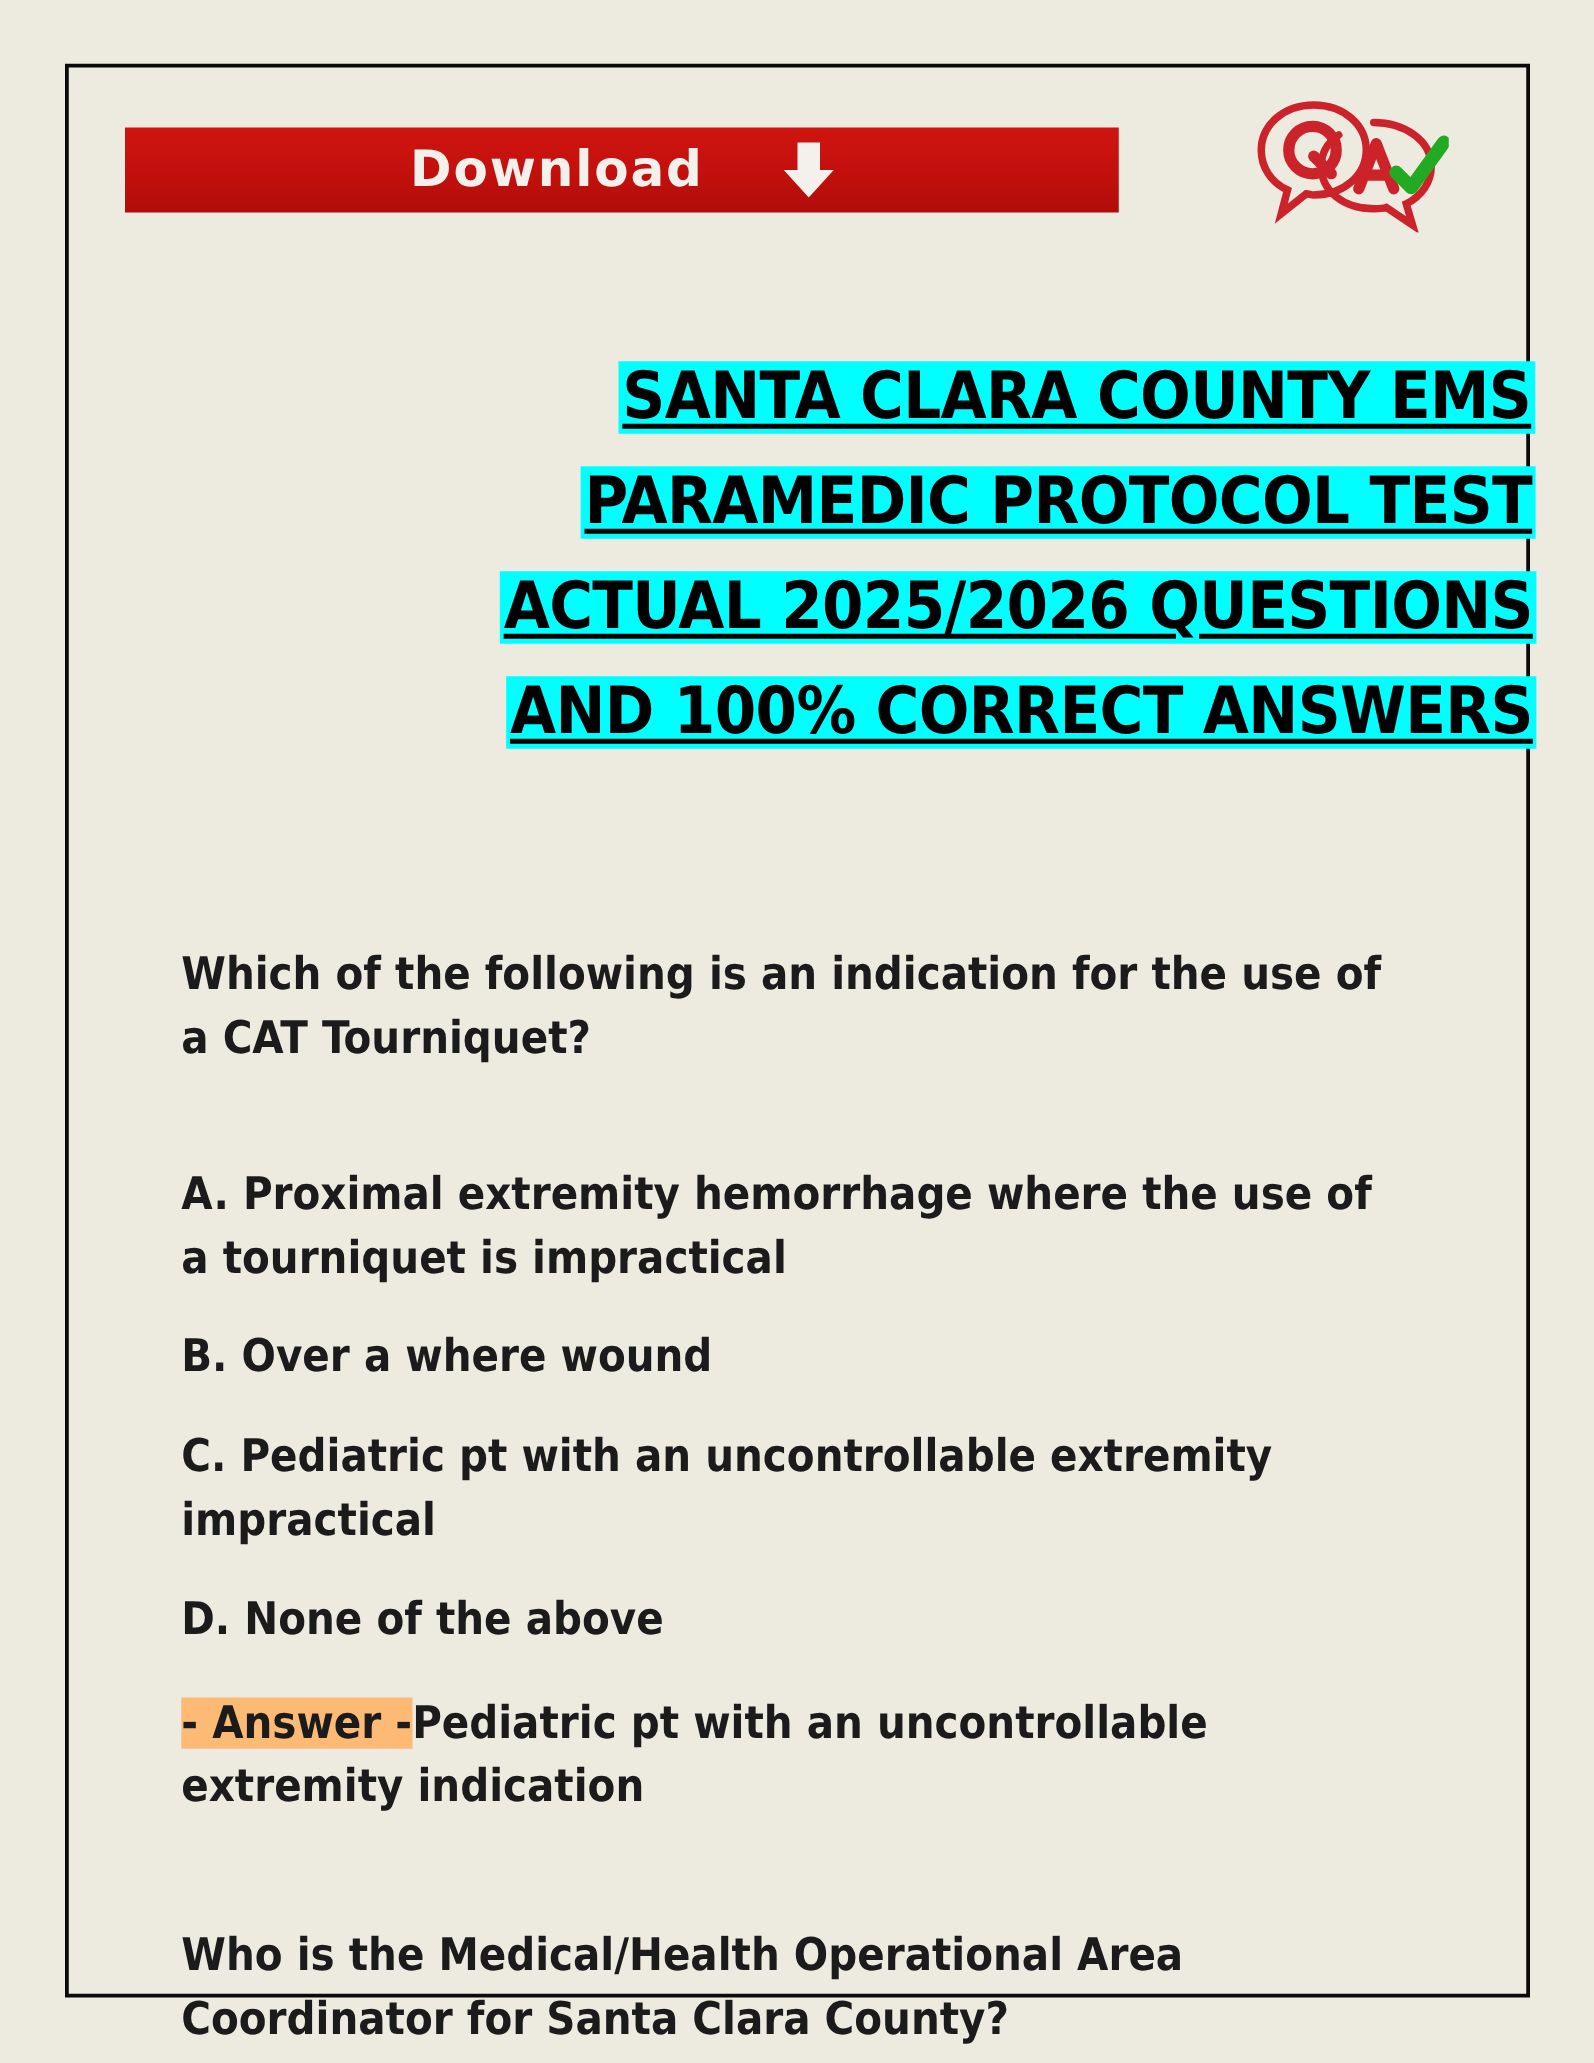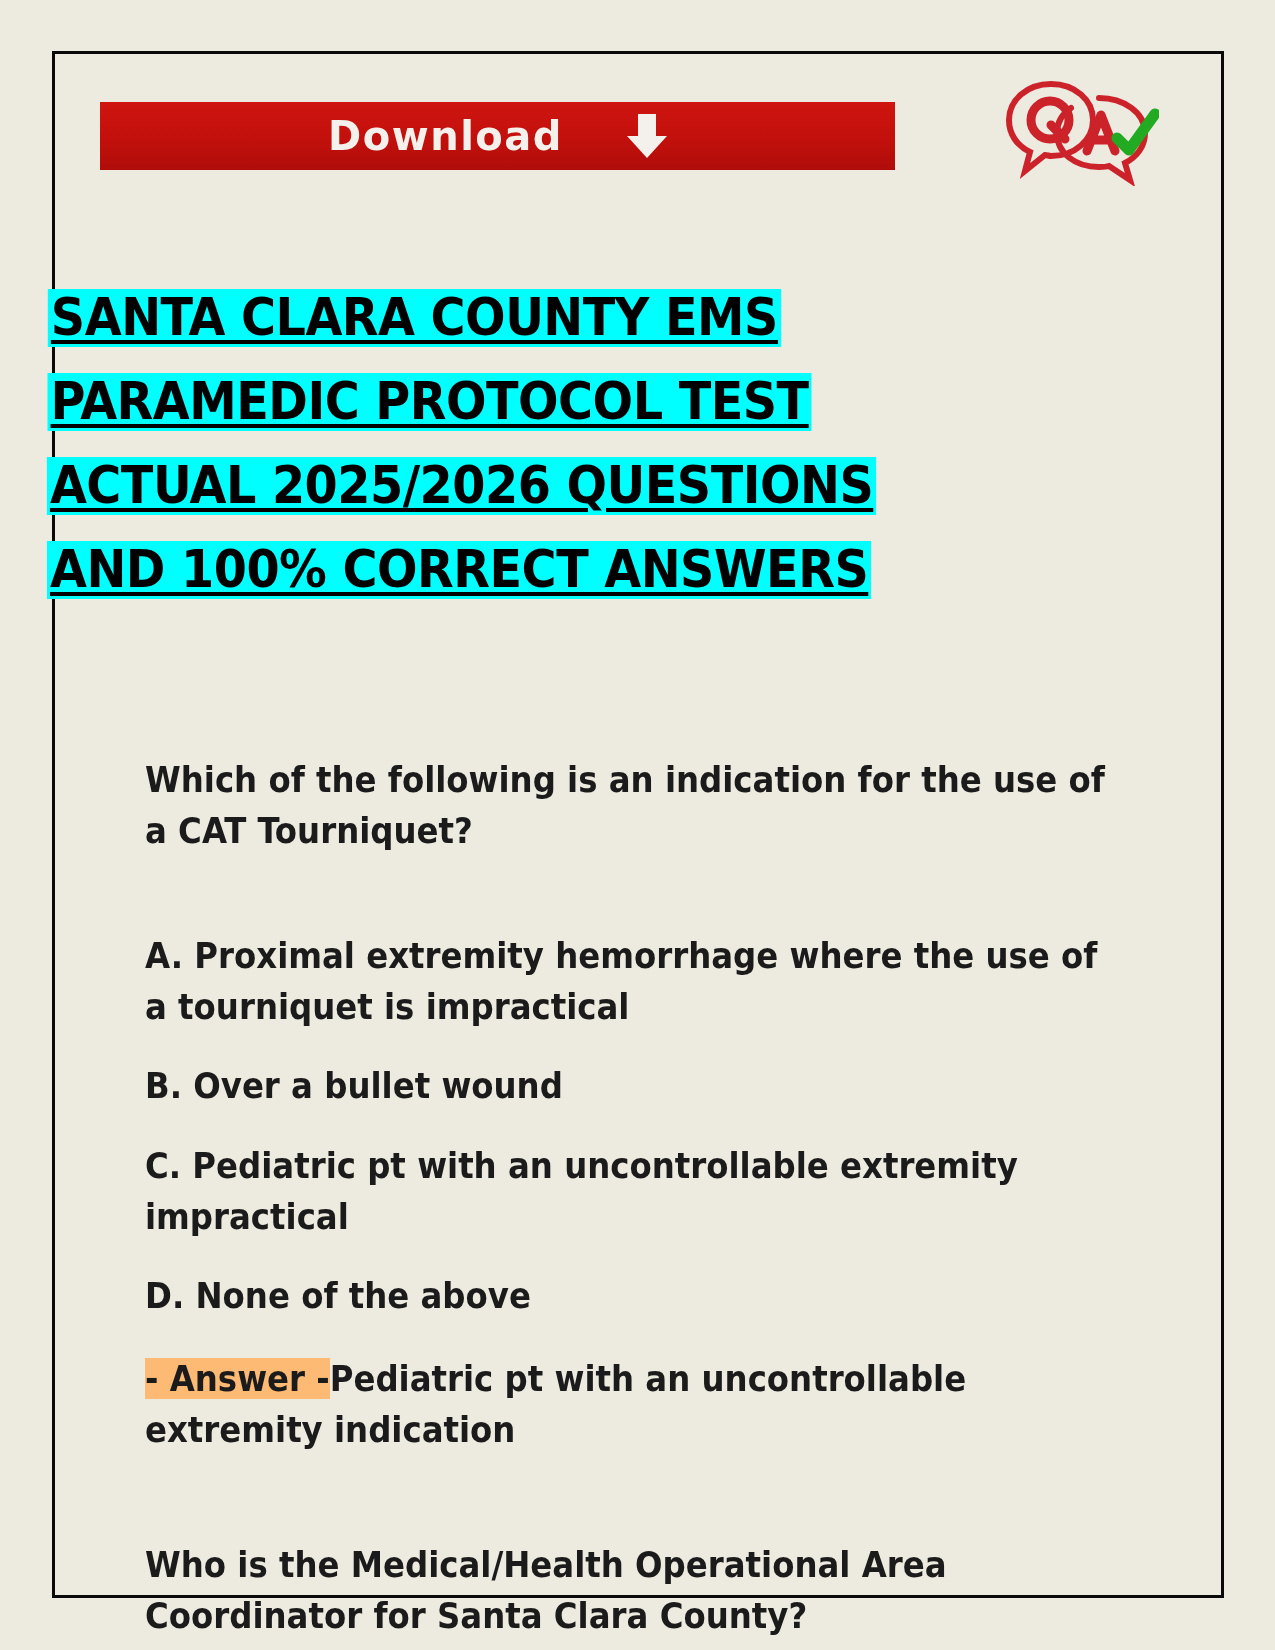--- a/index.html
+++ b/index.html
@@ -143,21 +143,21 @@
     width: 160px;
     height: 110px;
   }
 
   
   #title-block {
     position: absolute;
     left: 0;
     top: 235px;
     width: 100%;
-    text-align: left;
+    text-align: right;
   }
   .title-line {
     display: block;
     margin: 0 auto 26px auto;
     line-height: 1.0;
   }
   .title-line .hl {
     background: #00ffff;
     color: #000000;
     font-family: "Liberation Sans Narrow", "DejaVu Sans Condensed", "Liberation Sans", sans-serif;
@@ -251,21 +251,21 @@
     <div class="title-line">
       <span class="hl">AND 100% CORRECT ANSWERS</span>
     </div>
   </div>
 
   <div id="body-text">
 
     <p class="q-text">Which of the following is an indication for the use of a CAT Tourniquet?</p>
 
     <p class="choice">A. Proximal extremity hemorrhage where the use of a tourniquet is impractical</p>
-    <p class="choice">B. Over a bullet wound</p>
+    <p class="choice">B. Over a where wound</p>
     <p class="choice">C. Pediatric pt with an uncontrollable extremity impractical</p>
     <p class="choice last-choice">D. None of the above</p>
 
     <p class="answer-line"><span class="answer-mark">- Answer -</span><span>Pediatric pt with an uncontrollable extremity indication</span></p>
 
     <p class="q-text-last">Who is the Medical/Health Operational Area Coordinator for Santa Clara County?</p>
   </div>
 
 </div>
 

